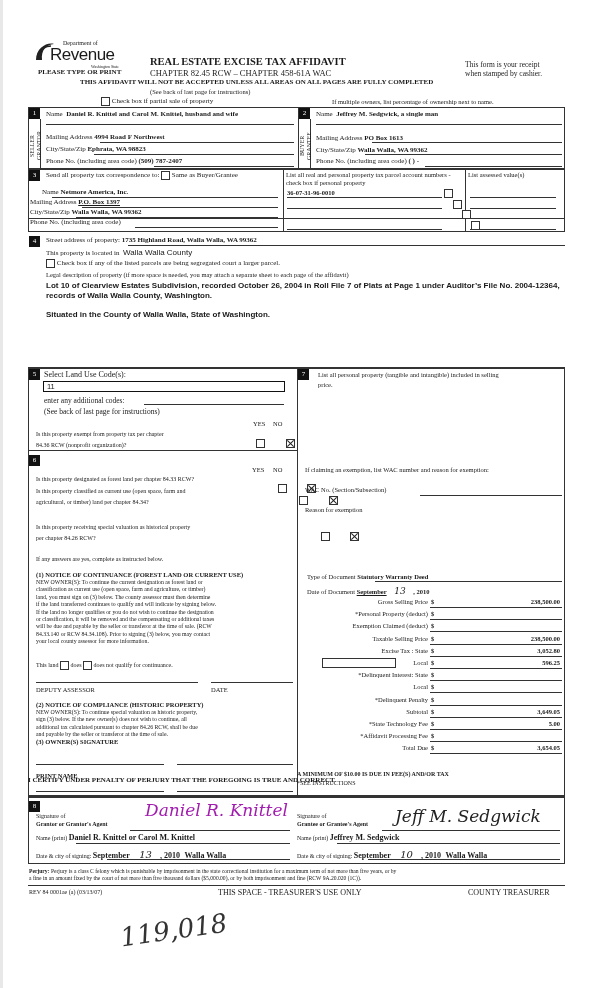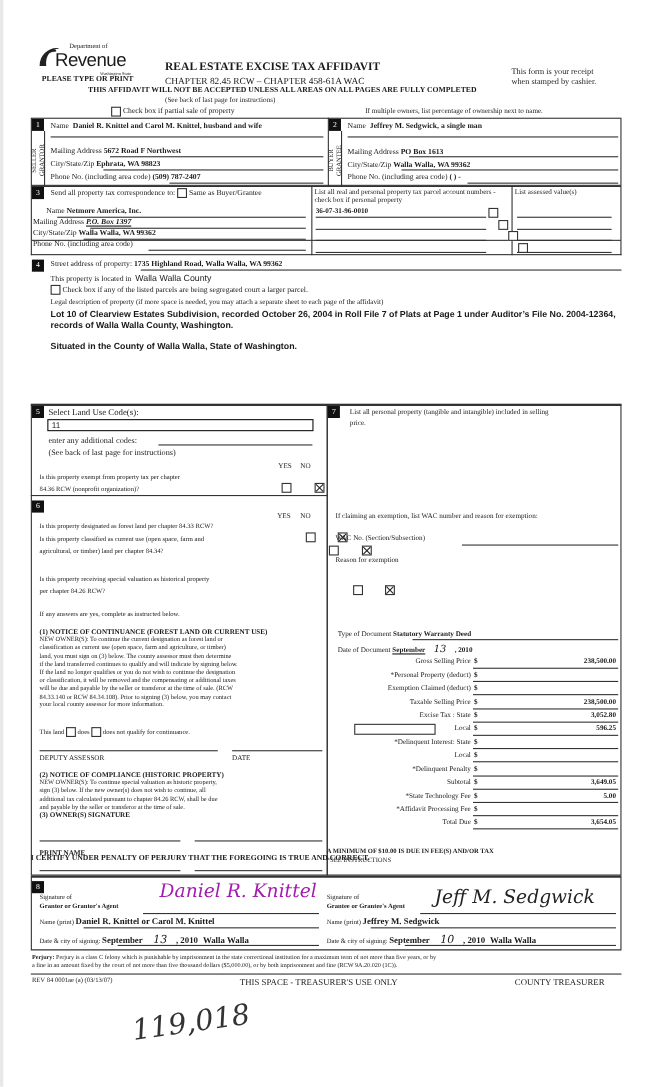--- a/index.html
+++ b/index.html
@@ -54,21 +54,21 @@
 
 
 <div class="abs box" style="left:28px;top:107px;width:537px;height:62px;border-width:1px;"></div>
 <div class="abs" style="left:298px;top:107px;width:1px;height:62px;background:#333;"></div>
 <div class="num" style="left:29px;top:108px;">1</div>
 <div class="abs" style="left:29px;top:119px;width:12px;height:50px;border-right:1px solid #333;">
   <div class="vert" style="left:0;top:8px;width:12px;height:38px;"><span>SELLER</span><br><span>GRANTOR</span></div>
 </div>
 <div class="field" style="left:46px;top:110px;"><span>Name</span>&nbsp; <span class="val">Daniel R. Knittel and Carol M. Knittel, husband and wife</span></div>
 <div class="uline" style="left:46px;top:124px;width:248px;"></div>
-<div class="field" style="left:46px;top:133px;"><span>Mailing Address</span> <span class="val">5672 Road F Northwest</span></div>
+<div class="field" style="left:46px;top:133px;"><span>Mailing Address</span> <span class="val">4994 Road F Northwest</span></div>
 <div class="uline" style="left:100px;top:142px;width:194px;"></div>
 <div class="field" style="left:46px;top:145px;"><span>City/State/Zip</span> <span class="val">Ephrata, WA  98823</span></div>
 <div class="uline" style="left:94px;top:154px;width:200px;"></div>
 <div class="field" style="left:46px;top:157px;"><span>Phone No. (including area code)</span> <span class="val">(509) 787-2407</span></div>
 <div class="uline" style="left:154px;top:166px;width:140px;"></div>
 
 <div class="num" style="left:299px;top:108px;">2</div>
 <div class="abs" style="left:299px;top:119px;width:12px;height:50px;border-right:1px solid #333;">
   <div class="vert" style="left:0;top:8px;width:12px;height:38px;"><span>BUYER</span><br><span>GRANTEE</span></div>
 </div>
@@ -82,21 +82,21 @@
 <div class="uline" style="left:425px;top:166px;width:137px;"></div>
 
 
 <div class="abs box" style="left:28px;top:169px;width:537px;height:50px;"></div>
 <div class="abs" style="left:283px;top:169px;width:1px;height:50px;background:#333;"></div>
 <div class="abs" style="left:465px;top:169px;width:1px;height:50px;background:#333;"></div>
 <div class="num" style="left:29px;top:170px;">3</div>
 <div class="field" style="left:46px;top:171px;"><span>Send all property tax correspondence to:</span> <span class="chk"></span> <span>Same as Buyer/Grantee</span></div>
 <div class="field" style="left:30px;top:188px;padding-left:12px;"><span>Name</span> <span class="val">Netmore America, Inc.</span></div>
 <div class="uline" style="left:52px;top:197px;width:226px;"></div>
-<div class="field" style="left:30px;top:198px;"><span>Mailing Address</span> <span class="val" style="text-decoration:underline;font-style:italic;">P.O. Box 1397</span></div>
+<div class="field" style="left:30px;top:198px;"><span>Mailing Address</span> <span class="val" style="text-decoration:underline;">P.O. Box 1397</span></div>
 <div class="uline" style="left:82px;top:207px;width:196px;"></div>
 <div class="field" style="left:30px;top:208px;"><span>City/State/Zip</span> <span class="val">Walla Walla, WA 99362</span></div>
 <div class="uline" style="left:76px;top:217px;width:202px;"></div>
 <div class="field" style="left:30px;top:218px;"><span>Phone No. (including area code)</span> <span class="val"></span></div>
 <div class="uline" style="left:135px;top:227px;width:143px;"></div>
 
 <div class="abs ctr" style="left:286px;top:171px;width:177px;font-size:6.5px;line-height:8px;">List all real and personal property tax parcel account numbers - check box if personal property</div>
 <div class="abs ctr" style="left:468px;top:171px;width:95px;font-size:6.5px;">List assessed value(s)</div>
 <div id="parcel-rows"><div class="field b" style="left: 287px; top: 189px; font-size: 6.5px;">36-07-31-96-0010</div><div class="uline" style="left: 287px; top: 197px; width: 155px;"></div><span class="chk abs" style="left: 444px; top: 189px;"></span><div class="field" style="left: 470px; top: 189px; font-size: 6.5px;"></div><div class="uline" style="left: 470px; top: 197px; width: 86px;"></div><div class="field b" style="left: 287px; top: 199.5px; font-size: 6.5px;"></div><div class="uline" style="left: 287px; top: 207.5px; width: 155px;"></div><span class="chk abs" style="left: 444px; top: 199.5px;"></span><div class="field" style="left: 470px; top: 199.5px; font-size: 6.5px;"></div><div class="uline" style="left: 470px; top: 207.5px; width: 86px;"></div><div class="field b" style="left: 287px; top: 210px; font-size: 6.5px;"></div><div class="uline" style="left: 287px; top: 218px; width: 155px;"></div><span class="chk abs" style="left: 444px; top: 210px;"></span><div class="field" style="left: 470px; top: 210px; font-size: 6.5px;"></div><div class="uline" style="left: 470px; top: 218px; width: 86px;"></div><div class="field b" style="left: 287px; top: 220.5px; font-size: 6.5px;"></div><div class="uline" style="left: 287px; top: 228.5px; width: 155px;"></div><span class="chk abs" style="left: 444px; top: 220.5px;"></span><div class="field" style="left: 470px; top: 220.5px; font-size: 6.5px;"></div><div class="uline" style="left: 470px; top: 228.5px; width: 86px;"></div></div>
 

